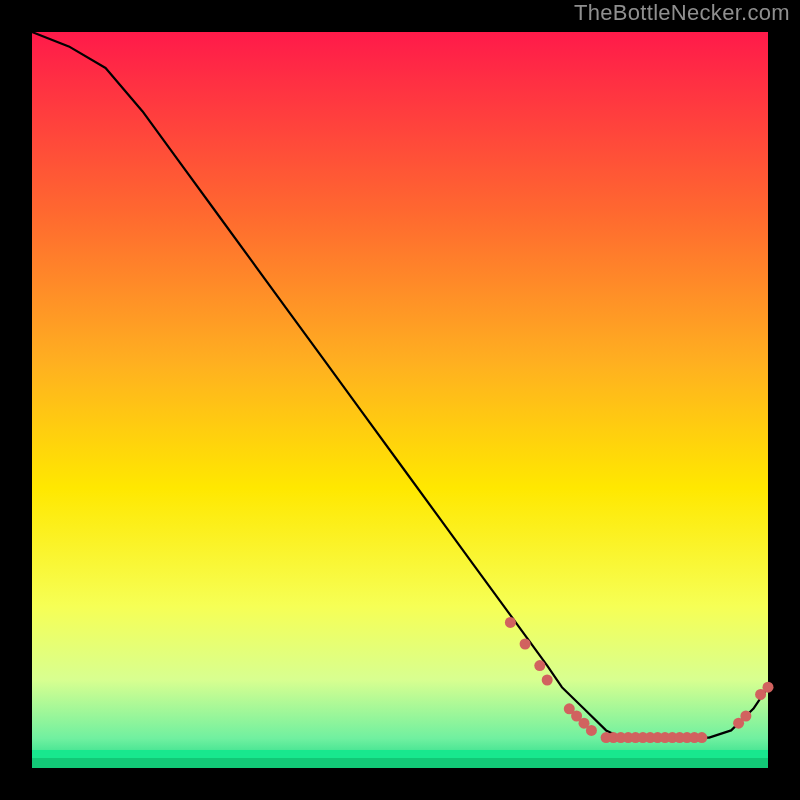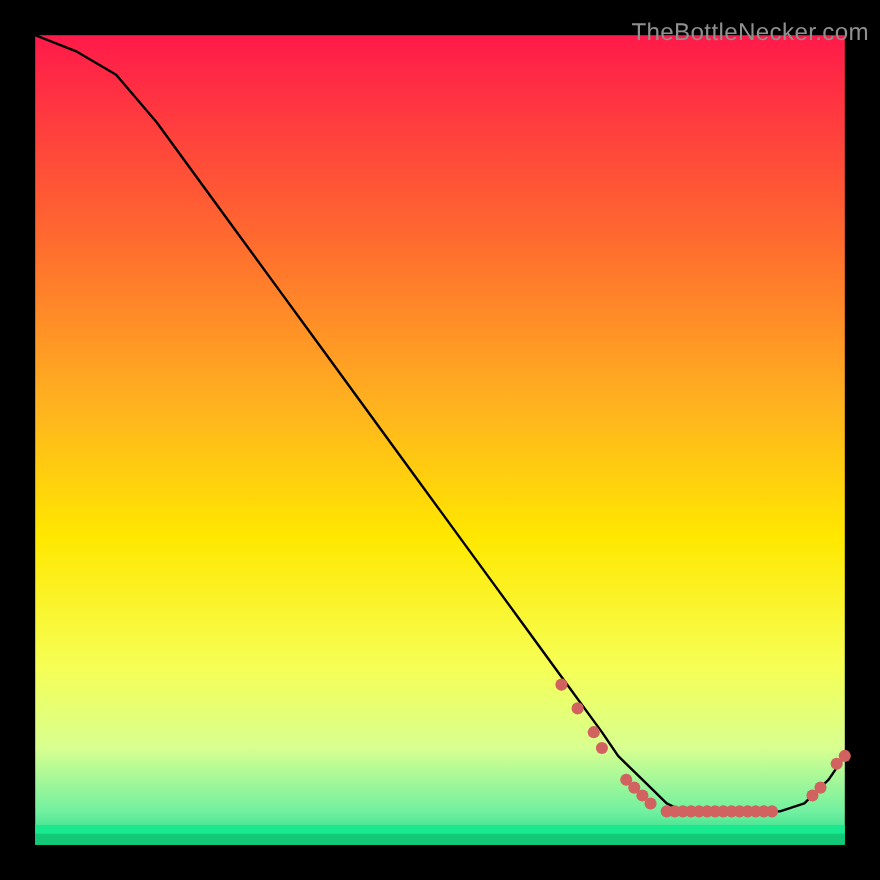--- a/index.html
+++ b/index.html
@@ -15,21 +15,21 @@
     width: 800px;
     height: 800px;
   }
   svg {
     position: absolute;
     top: 0;
     left: 0;
   }
   .watermark {
     position: absolute;
-    top: 16px;
+    top: 0;
     right: 10px;
     font-family: Arial, Helvetica, sans-serif;
     font-size: 22px;
     color: #8f8f8f;
     letter-spacing: 0.3px;
     text-align: center;
   }
 </style>
 </head>
 <body>

